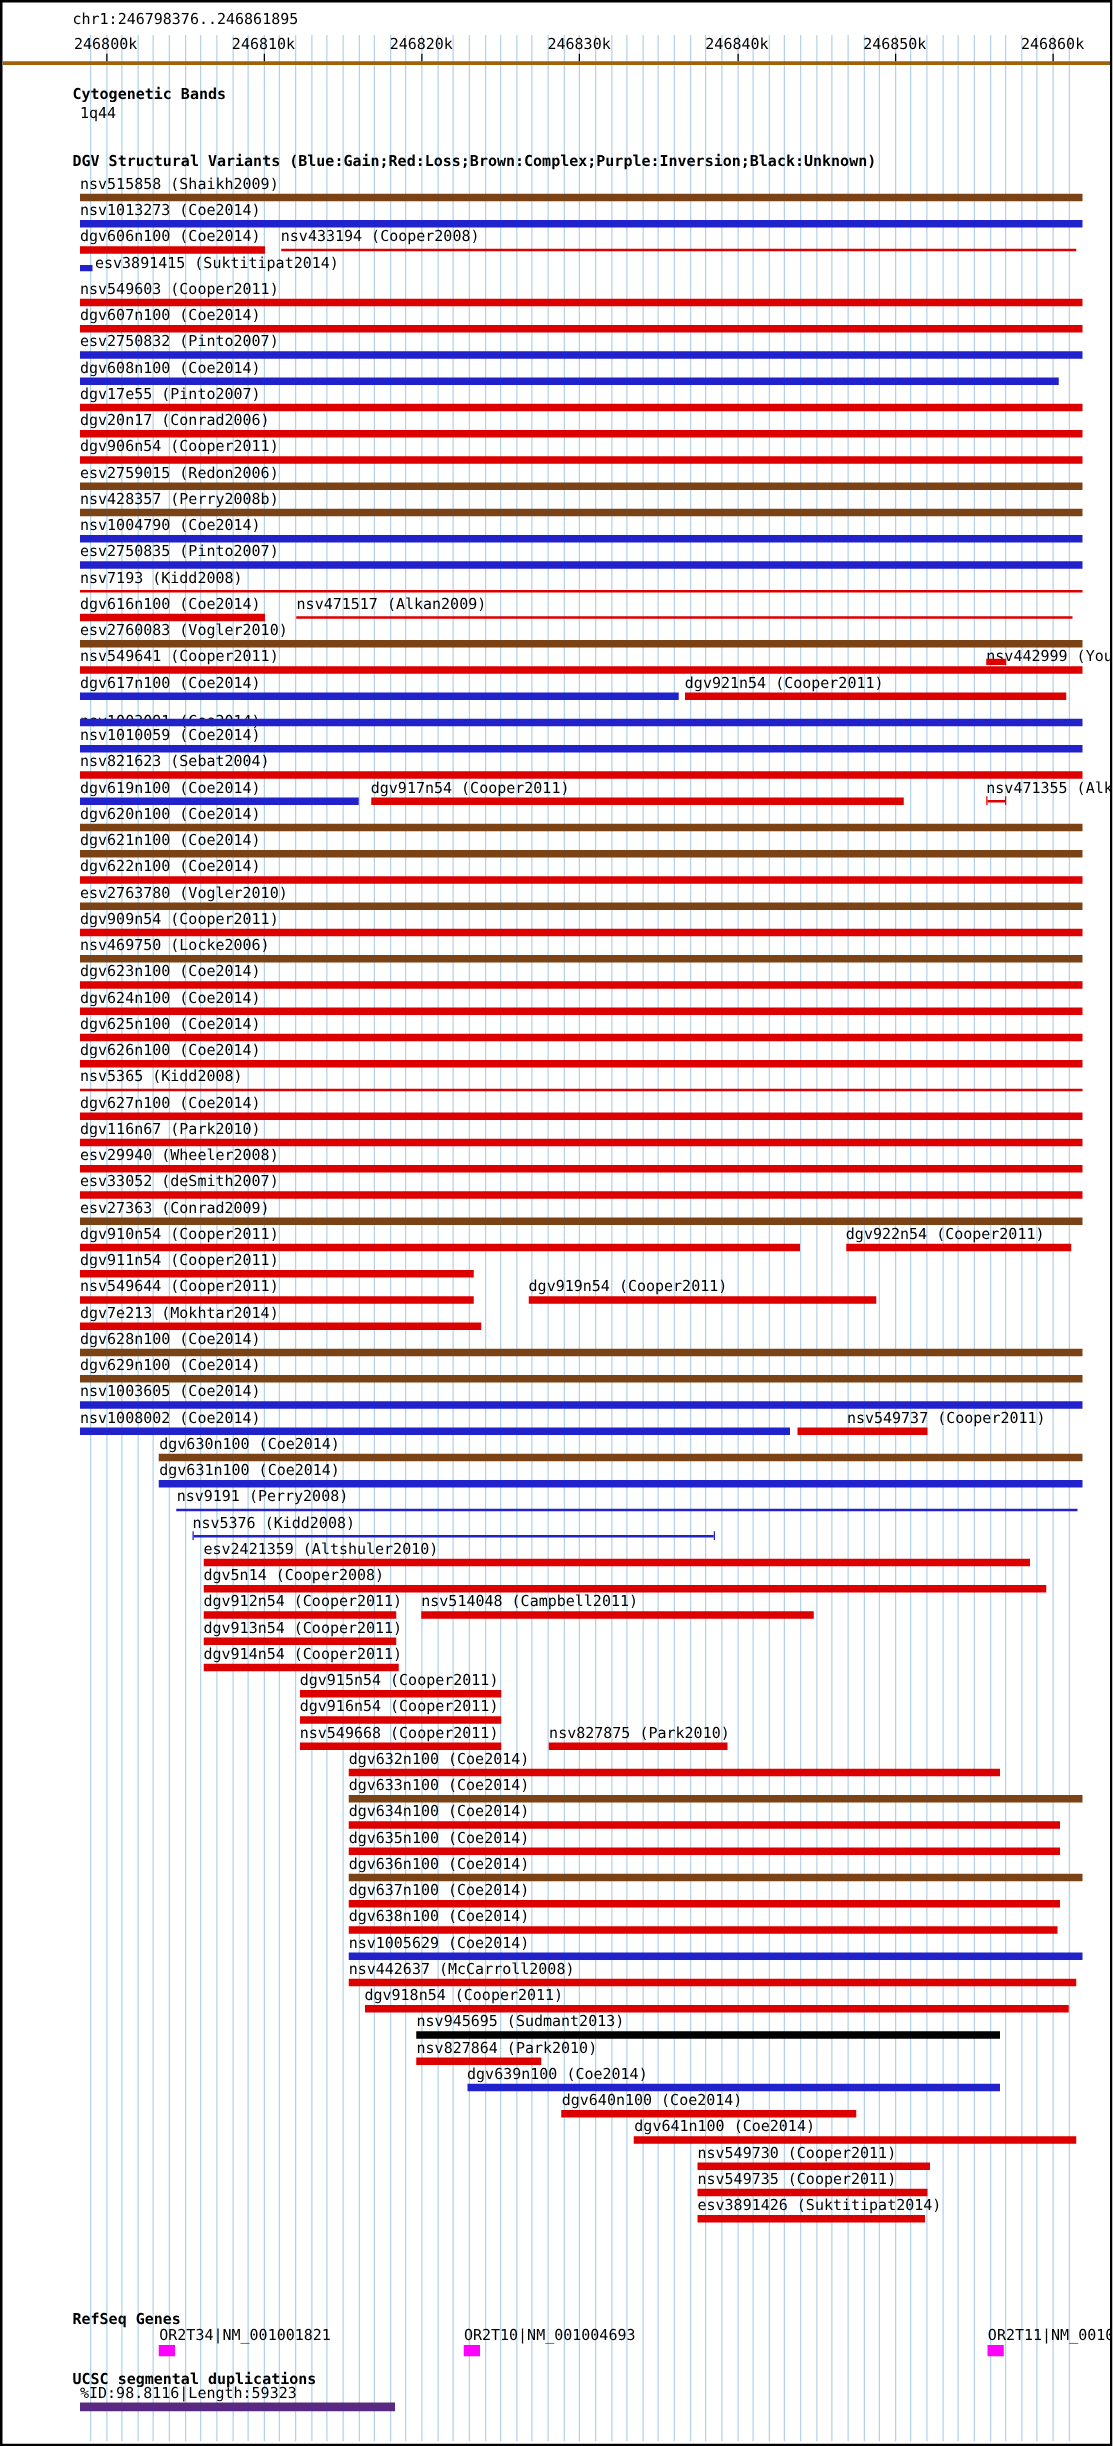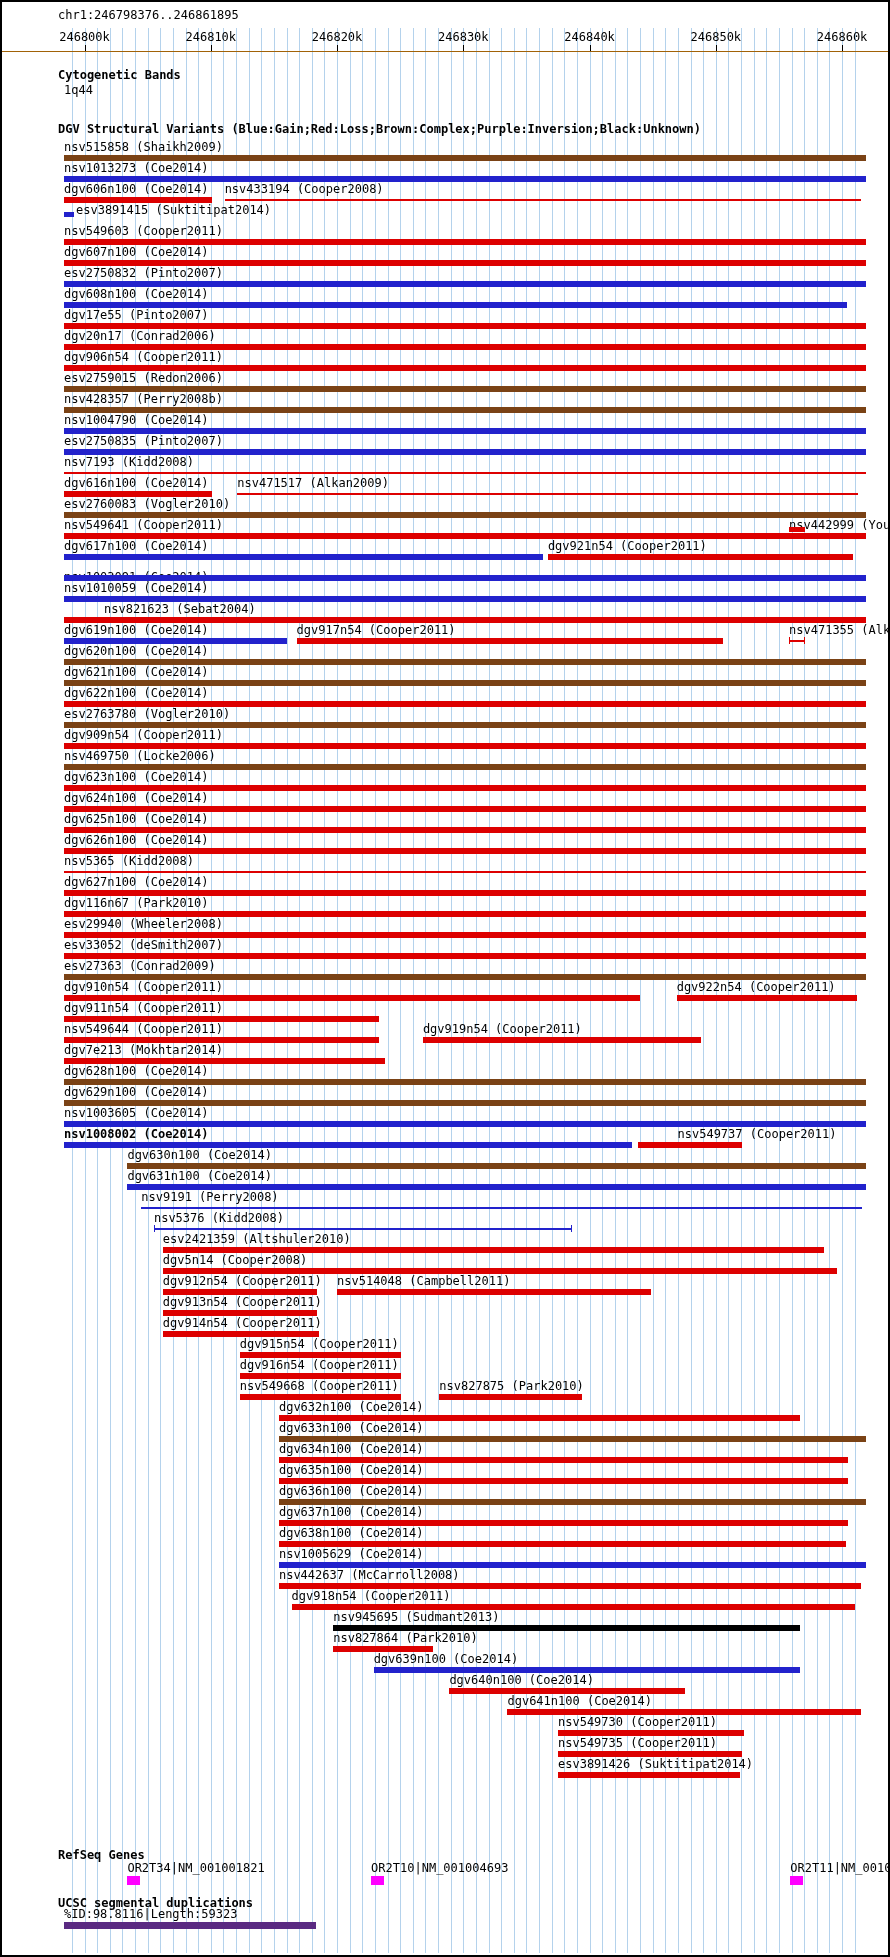--- a/index.html
+++ b/index.html
@@ -5,21 +5,21 @@
   * { margin:0; padding:0; box-sizing:border-box; }
   html,body { background:#fff; }
   .screen {
     position:relative; width:890px; height:1957px;
     background:#fff; border:2px solid #000; overflow:hidden;
     font-family:"DejaVu Sans Mono", monospace; font-size:12px; color:#000;
   }
   .gridlines { position:absolute; left:62px; width:802px; top:26px; bottom:2px; z-index:0; }
   .gridline  { position:absolute; top:0; bottom:0; width:1px; }
   .region-label { position:absolute; left:56px; top:6px; white-space:nowrap; z-index:2; }
-  .ruler { position:absolute; left:0; right:0; top:26px; height:24px; border-bottom:1px solid #a16207; z-index:2; }
+  .ruler { position:absolute; left:0; right:0; top:26px; height:24px; border-bottom:3px solid #a16207; z-index:2; }
   .ruler-inner { position:absolute; left:62px; width:802px; top:0; height:100%; }
   .tick { position:absolute; bottom:0; width:1px; height:6px; background:#000; }
   .tick-label { position:absolute; bottom:7px; transform:translateX(-50%); white-space:nowrap; }
   .sec-title { position:absolute; left:56px; font-weight:bold; white-space:nowrap; z-index:2; }
   .sec-title.cyto   { top:66px; }
   .cyto-band { position:absolute; left:62px; top:81px; z-index:2; }
   .sec-title.dgv    { top:120px; }
   .tracks { position:absolute; left:62px; width:802px; top:139px; z-index:2; }
   .trow { position:relative; height:21px; }
   .vlabel { position:absolute; top:0; line-height:13px; white-space:nowrap; }
@@ -220,21 +220,21 @@
       </div>
       <div class="trow">
         <div class="vlabel" style="left: calc(0% + 0px); margin-top: 10px;">nsv1003091 (Coe2014)</div>
         <div class="vbar bar" title="nsv1003091 (Coe2014)" style="left: 0%; width: 100%; background: rgb(34, 34, 204);"></div>
       </div>
       <div class="trow">
         <div class="vlabel" style="left: calc(0% + 0px);">nsv1010059 (Coe2014)</div>
         <div class="vbar bar" title="nsv1010059 (Coe2014)" style="left: 0%; width: 100%; background: rgb(34, 34, 204);"></div>
       </div>
       <div class="trow">
-        <div class="vlabel" style="left: calc(0% + 0px); margin-left: 40px;">nsv821623 (Sebat2004)</div>
+        <div class="vlabel" style="left: calc(0% + 0px);">nsv821623 (Sebat2004)</div>
         <div class="vbar bar" title="nsv821623 (Sebat2004)" style="left: 0%; width: 100%; background: rgb(221, 0, 0);"></div>
       </div>
       <div class="trow">
         <div class="vlabel" style="left: calc(0% + 0px);">dgv619n100 (Coe2014)</div>
         <div class="vbar bar" title="dgv619n100 (Coe2014)" style="left: 0%; width: 27.746%; background: rgb(34, 34, 204);"></div>
         <div class="vlabel" style="left: calc(29.0055% + 0px);">dgv917n54 (Cooper2011)</div>
         <div class="vbar bar" title="dgv917n54 (Cooper2011)" style="left: 29.0055%; width: 53.2124%; background: rgb(221, 0, 0);"></div>
         <div class="vlabel" style="left: calc(90.4044% + 0px);">nsv471355 (Alkan2009)</div>
         <div class="vbar bracket" title="nsv471355 (Alkan2009)" style="left: 90.4044%; width: 2.04663%; border-color: rgb(221, 0, 0); background: linear-gradient(rgb(221, 0, 0), rgb(221, 0, 0)) center center / 100% 2px no-repeat;"></div>
       </div>
@@ -328,21 +328,21 @@
       </div>
       <div class="trow">
         <div class="vlabel" style="left: calc(0% + 0px);">dgv629n100 (Coe2014)</div>
         <div class="vbar bar" title="dgv629n100 (Coe2014)" style="left: 0%; width: 100%; background: rgb(122, 66, 21);"></div>
       </div>
       <div class="trow">
         <div class="vlabel" style="left: calc(0% + 0px);">nsv1003605 (Coe2014)</div>
         <div class="vbar bar" title="nsv1003605 (Coe2014)" style="left: 0%; width: 100%; background: rgb(34, 34, 204);"></div>
       </div>
       <div class="trow">
-        <div class="vlabel" style="left: calc(0% + 0px); font-weight: bold;">nsv1008002 (Coe2014)</div>
+        <div class="vlabel" style="left: calc(0% + 0px);">nsv1008002 (Coe2014)</div>
         <div class="vbar bar" title="nsv1008002 (Coe2014)" style="left: 0%; width: 70.8827%; background: rgb(34, 34, 204);"></div>
         <div class="vlabel" style="left: calc(71.5125% + 0px); margin-left: 40px;">nsv549737 (Cooper2011)</div>
         <div class="vbar bar" title="nsv549737 (Cooper2011)" style="left: 71.5125%; width: 13.067%; background: rgb(221, 0, 0);"></div>
       </div>
       <div class="trow">
         <div class="vlabel" style="left: calc(7.90944% + 0px);">dgv630n100 (Coe2014)</div>
         <div class="vbar bar" title="dgv630n100 (Coe2014)" style="left: 7.90944%; width: 92.0906%; background: rgb(122, 66, 21);"></div>
       </div>
       <div class="trow">
         <div class="vlabel" style="left: calc(7.90944% + 0px);">dgv631n100 (Coe2014)</div>

